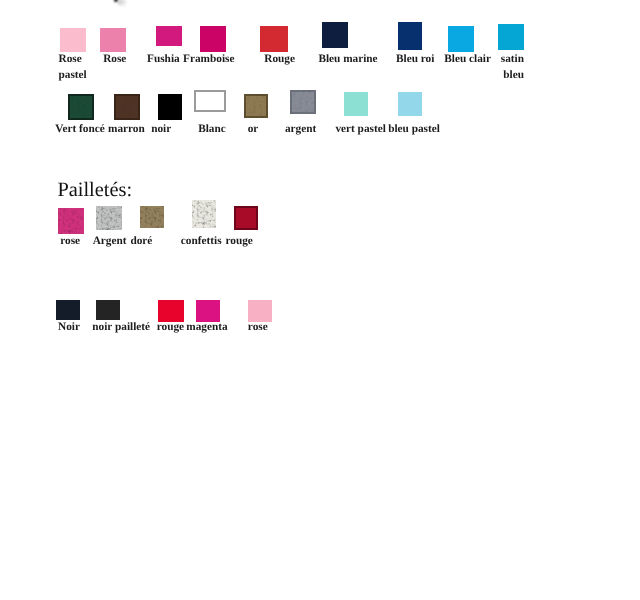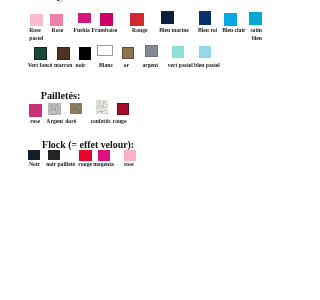--- a/index.html
+++ b/index.html
@@ -6,22 +6,22 @@
   html,body{margin:0;padding:0;}
   body{width:300px;height:300px;background:#ffffff;overflow:hidden;
        font-family:"Liberation Serif",serif;}
   #page{position:relative;width:300px;height:300px;background:#fff;
         transform:translateZ(0);}
   .sw{position:absolute;overflow:hidden;isolation:isolate;}
   .sw svg{position:absolute;left:0;top:0;width:100%;height:100%;display:block;}
   .lbl{position:absolute;font-family:"Liberation Serif",serif;font-weight:bold;
        font-size:5.65px;line-height:7.4px;color:#2f2f2f;text-align:center;
        white-space:pre-line;transform:translateX(-50%) translateZ(0);letter-spacing:0px;}
-  .hd{position:absolute;font-family:"Liberation Serif",serif;font-weight:bold;
-      color:#121212;white-space:nowrap;transform:translateZ(0);margin-left:12px;}
+  .hd{position:absolute;font-family:"Liberation Serif",serif;font-weight:normal;
+      color:#121212;white-space:nowrap;transform:translateZ(0);}
   .topmark{position:absolute;background:#0c0c0c;border-radius:48% 48% 52% 52%;}
   .topstreak{position:absolute;background:linear-gradient(135deg,rgba(170,170,170,0.75),rgba(235,235,235,0));
              filter:blur(0.5px);}
 </style>
 </head>
 <body>
 
 <div id="page">
     <div class="sw" style="left: 29.6px; top: 14px; width: 13px; height: 11.8px; background: rgb(251, 189, 206);"></div>
     <div class="lbl" style="left: 36.3px; top: 27.3px; color: rgb(28, 28, 28); text-align: left;">Rose
@@ -95,21 +95,20 @@
     </div>
     <div class="lbl" style="left: 70.7px; top: 117.5px; color: rgb(28, 28, 28);">doré</div>
     <div class="sw" style="left: 95.9px; top: 99.8px; width: 12.3px; height: 14px; background: rgb(232, 232, 224);">
       <svg preserveAspectRatio="none" style="mix-blend-mode: multiply;">
         <rect x="0" y="0" width="100%" height="100%" filter="url(#fx-glitter)" opacity="0.95"></rect>
       </svg>
     </div>
     <div class="lbl" style="left: 100.6px; top: 117.5px; color: rgb(28, 28, 28);">confettis</div>
     <div class="sw" style="left: 116.7px; top: 102.8px; width: 12px; height: 11.9px; background: rgb(168, 11, 39); box-shadow: rgb(109, 6, 24) 0px 0px 0px 1px inset;"></div>
     <div class="lbl" style="left: 119.6px; top: 117.5px; color: rgb(28, 28, 28);">rouge</div>
-    <div class="hd" style="left: 30.1px; top: 138.6px; font-size: 9.9px; color: rgb(18, 18, 18);">Flock (= effet velour):</div>
     <div class="sw" style="left: 27.5px; top: 149.8px; width: 12.2px; height: 10.6px; background: rgb(19, 28, 40);"></div>
     <div class="lbl" style="left: 34.5px; top: 161.3px; color: rgb(28, 28, 28);">Noir</div>
     <div class="sw" style="left: 48.3px; top: 149.8px; width: 12px; height: 10.6px; background: rgb(36, 36, 36);"></div>
     <div class="lbl" style="left: 60.6px; top: 161.3px; color: rgb(28, 28, 28);">noir pailleté</div>
     <div class="sw" style="left: 79.4px; top: 149.5px; width: 12.2px; height: 11px; background: rgb(232, 3, 44);"></div>
     <div class="lbl" style="left: 85.2px; top: 161.3px; color: rgb(28, 28, 28);">rouge</div>
     <div class="sw" style="left: 97.6px; top: 149.5px; width: 12px; height: 11px; background: rgb(219, 18, 130);"></div>
     <div class="lbl" style="left: 103.5px; top: 161.3px; color: rgb(28, 28, 28);">magenta</div>
     <div class="sw" style="left: 123.6px; top: 149.5px; width: 12px; height: 11px; background: rgb(248, 177, 196);"></div>
     <div class="lbl" style="left: 128.9px; top: 161.3px; color: rgb(28, 28, 28);">rose</div>

